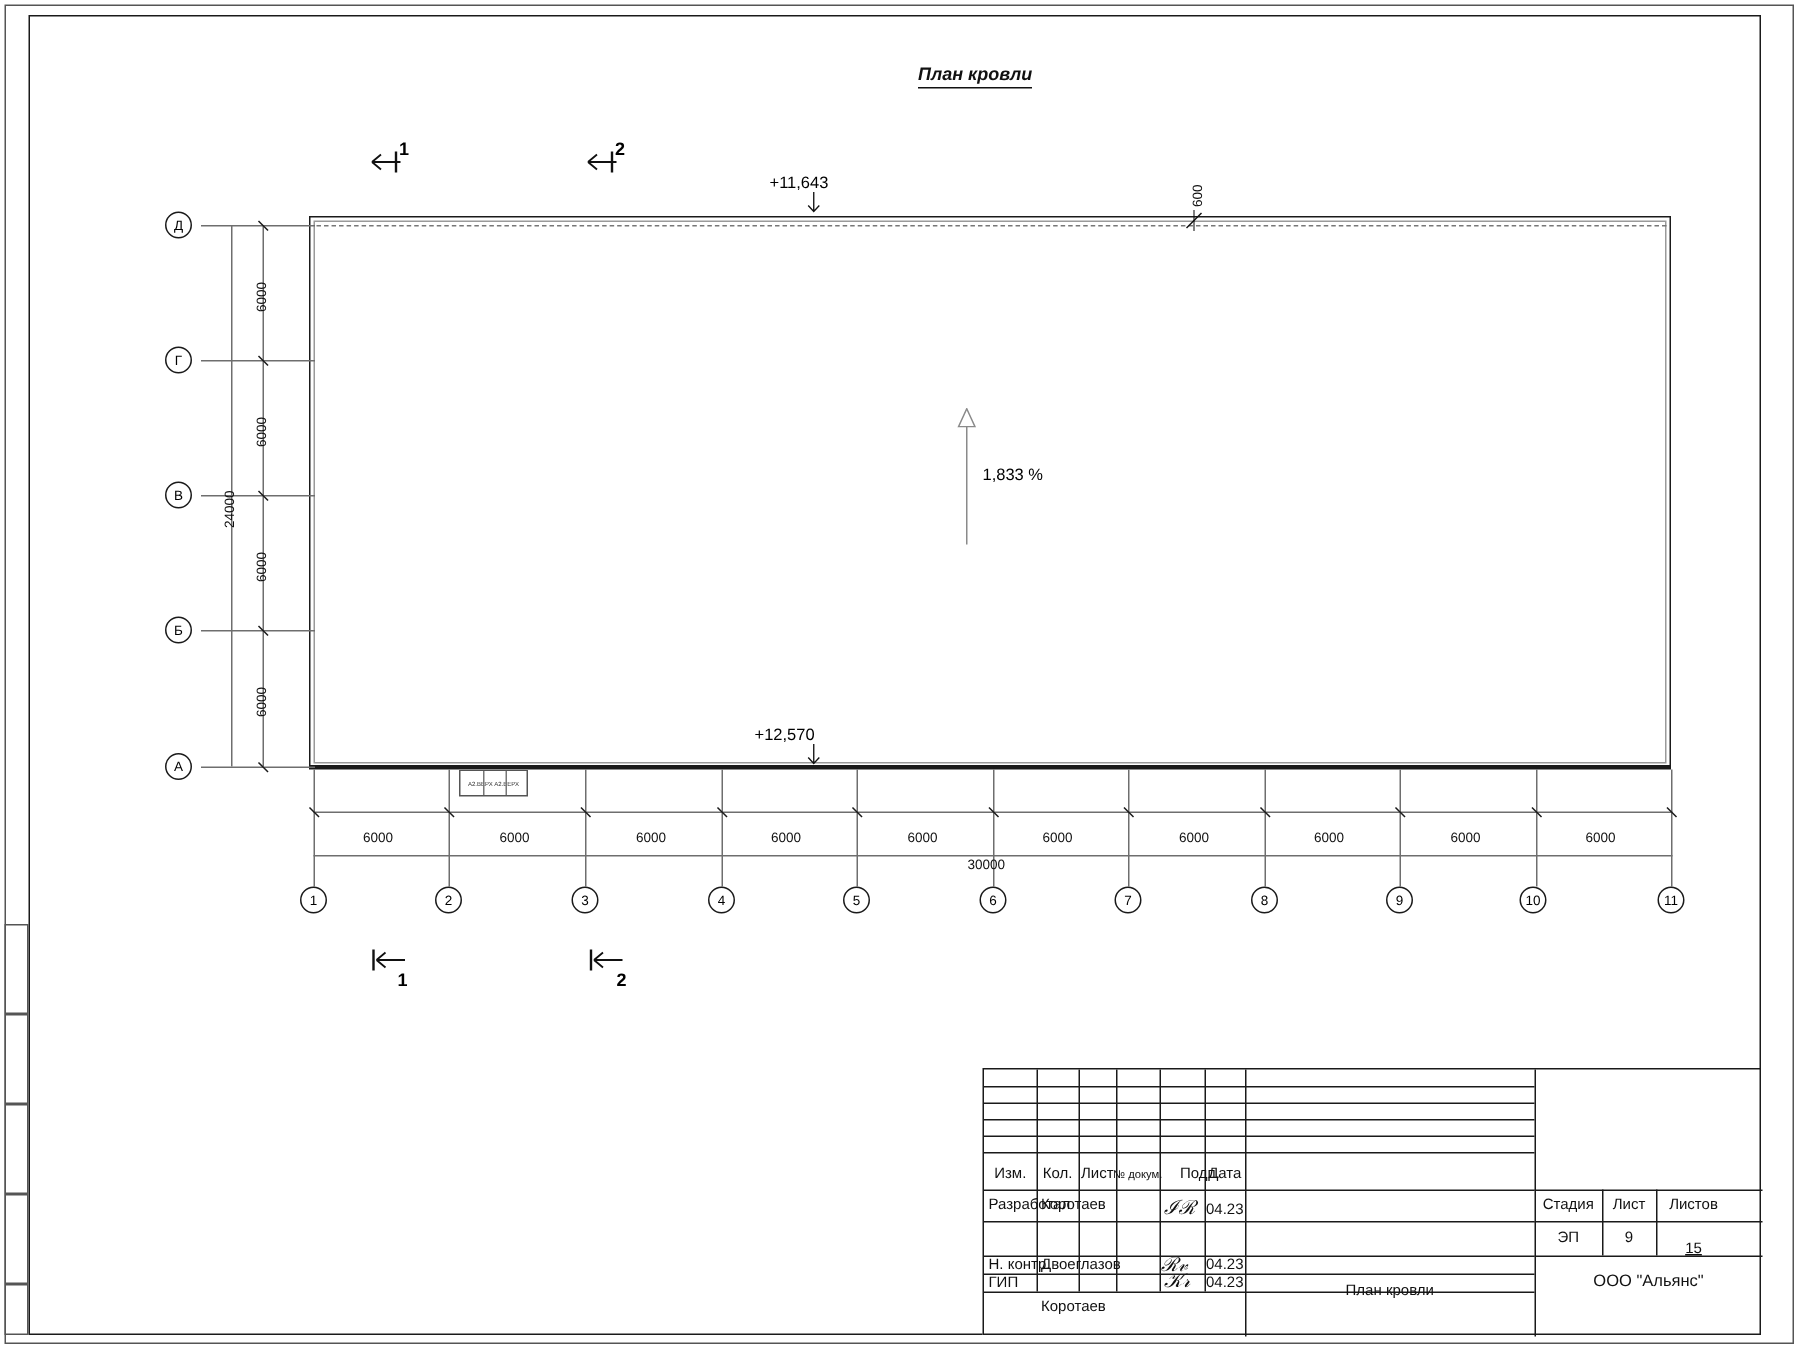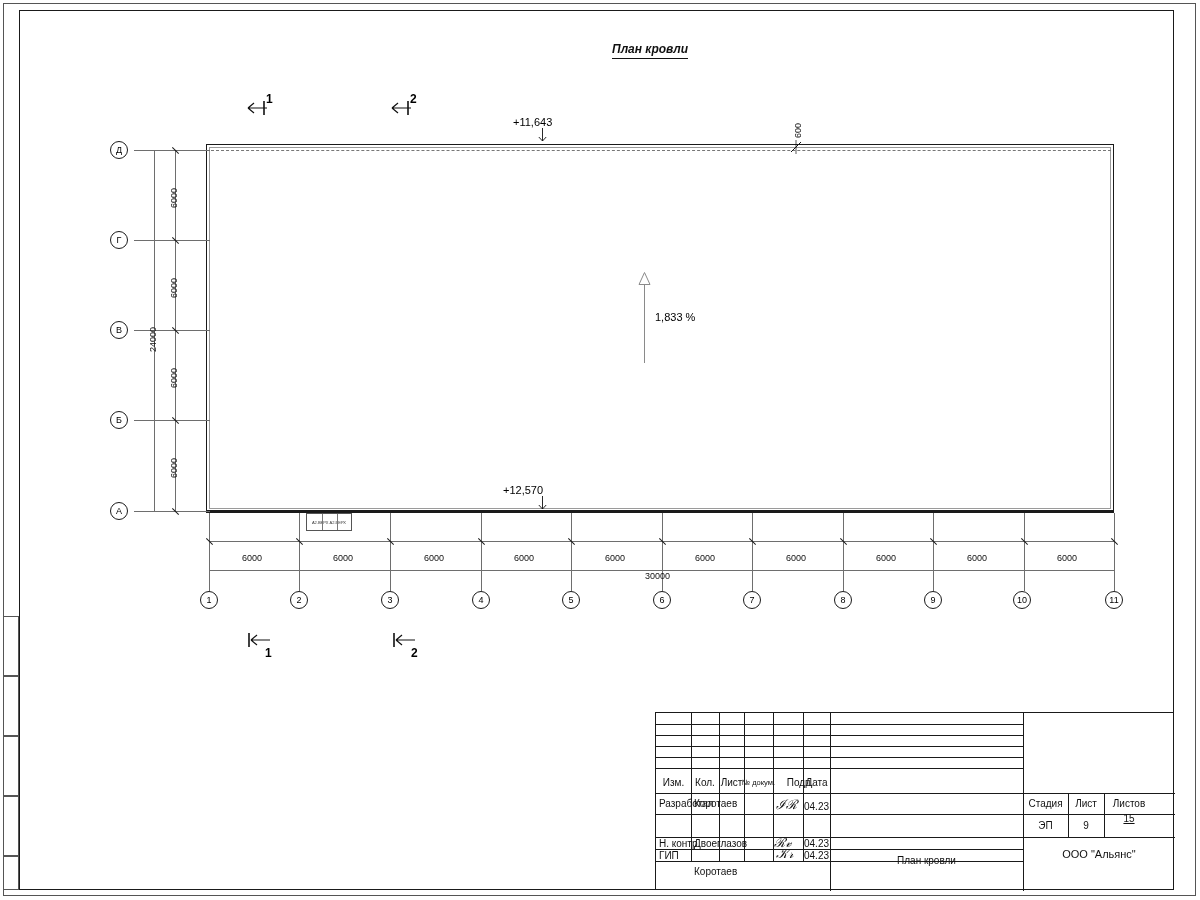--- a/index.html
+++ b/index.html
@@ -440,18 +440,18 @@
     <div class="sigtxt" style="left:120px;top:133px;">𝒦𝓇</div>
 
     <div class="cell c" style="left:174px;top:136px;width:193px;height:22px;font-size:10px;">План кровли</div>
 
     <div class="cell c" style="left:367px;top:80px;width:45px;height:21px;">Стадия</div>
     <div class="cell c" style="left:412px;top:80px;width:36px;height:21px;">Лист</div>
     <div class="cell c" style="left:448px;top:80px;width:50px;height:21px;">Листов</div>
 
     <div class="cell c" style="left:367px;top:101px;width:45px;height:23px;font-size:10px;">ЭП</div>
     <div class="cell c" style="left:412px;top:101px;width:36px;height:23px;font-size:10px;">9</div>
-    <div class="cell c" style="left:448px;top:94px;width:50px;height:23px;font-size:10px;text-decoration:underline;">15</div>
+    <div class="cell c" style="left:448px;top:108px;width:50px;height:23px;font-size:10px;text-decoration:underline;">15</div>
 
     <div class="cell c" style="left:367px;top:130px;width:152px;height:22px;font-size:11px;">ООО "Альянс"</div>
   </div>
 
 </div>
 
 </body></html>

